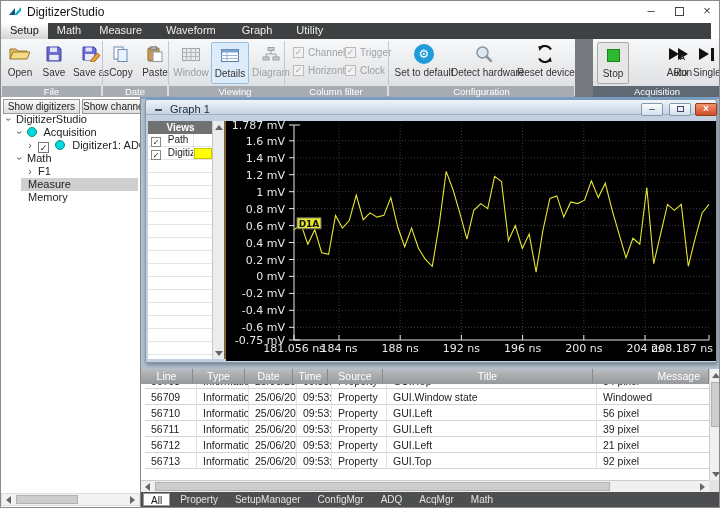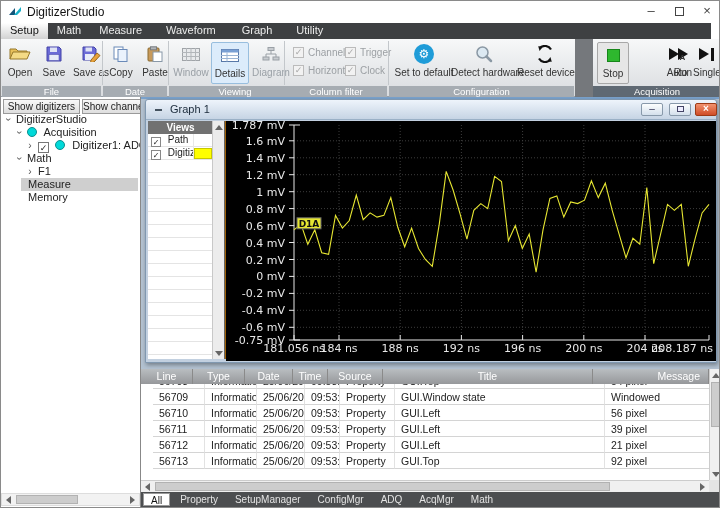--- a/index.html
+++ b/index.html
@@ -51,21 +51,21 @@
 .sbthumb{position:absolute;background:#cdcdcd;border:1px solid #b2b2b2}
 .arrl{width:0;height:0;border-top:4px solid transparent;border-bottom:4px solid transparent;border-right:5px solid #666}
 .arrr{width:0;height:0;border-top:4px solid transparent;border-bottom:4px solid transparent;border-left:5px solid #666}
 .arru{width:0;height:0;border-left:4px solid transparent;border-right:4px solid transparent;border-bottom:5px solid #666}
 .arrd{width:0;height:0;border-left:4px solid transparent;border-right:4px solid transparent;border-top:5px solid #666}
 .ctr{display:flex;align-items:center;justify-content:center}
 
 
 .mdi{position:absolute;left:140px;top:96px;width:580px;height:272px;background:#b3c2d1;border-top:2px solid #7aa2cc}
 .gwin{position:absolute;left:4px;top:0;width:572px;height:264px;background:#c2d0e0;border:1px solid #8098b0;border-radius:3px 3px 0 0;box-shadow:1px 2px 4px rgba(0,0,0,.35)}
-.gtitle{position:absolute;left:0;top:0;width:100%;height:20px;background:linear-gradient(#eef4fb,#c6d4e4);border-bottom:1px solid #9ab0c6;border-radius:3px 3px 0 0}
+.gtitle{position:absolute;left:0;top:0;width:100%;height:15px;background:linear-gradient(#eef4fb,#c6d4e4);border-bottom:1px solid #9ab0c6;border-radius:3px 3px 0 0}
 .gtitle .txt{position:absolute;left:24px;top:3px;font-size:11px;color:#1a2a3a}
 .gicon{position:absolute;left:9px;top:9px;width:7px;height:2px;background:#44525f}
 .gbtn{position:absolute;top:3px;width:22px;height:13px;border:1px solid #89a;border-radius:2px;background:linear-gradient(#fdfefe,#d4e0ec);text-align:center;line-height:10px;font-size:10px;color:#335}
 .gbtn.close{background:linear-gradient(#f2926e,#cf4d28);border-color:#9c3a16;color:#fff;font-weight:bold}
 .restorebox{display:inline-block;width:7px;height:6px;border:1px solid #446;margin-top:2px;background:#eef}
 .gbody{position:absolute;left:2px;top:21px;right:2px;bottom:3px;background:#a16207}
 .views{position:absolute;left:0;top:0;width:77px;height:100%;background:#fff;border-right:1px solid #666;overflow:hidden}
 .vhead{position:absolute;left:0;top:0;width:65px;height:13px;background:#717171;color:#fff;font-weight:bold;font-size:10px;text-align:center;line-height:13px}
 .vrow{position:absolute;left:0;width:65px;height:13px;border-bottom:1px solid #e4e4e4;line-height:12px;font-size:10px;color:#222;white-space:nowrap}
 .vcb{display:inline-block;width:10px;height:10px;border:1px solid #888;background:#fff;font-size:8px;line-height:9px;text-align:center;color:#222;vertical-align:-2px;margin:0 4px 0 3px}
@@ -74,21 +74,21 @@
 .vsb{position:absolute;right:0;top:0;width:12px;height:100%;background:#ececec;border-left:1px solid #c8c8c8}
 #chart-svg{position:absolute;left:78px;top:0;background:#000}
 .gl{stroke:#3d3d3d;stroke-width:1;stroke-dasharray:1 2}
 .ax{stroke:#e8e8e8;stroke-width:1}
 .lbl{fill:#e8e8e8;font-size:11px;font-family:"DejaVu Sans",sans-serif}
 
 
 .logpanel{position:absolute;left:140px;top:368px;width:580px;height:138px;background:#fff;overflow:hidden}
 .lh{position:absolute;top:0;height:15px;background:linear-gradient(#b9bdc0,#96989b);color:#fff;font-size:10.5px;text-align:center;line-height:15px;border-right:1px solid #8a8a8a;overflow:hidden}
 .lh.msg{text-align:right;padding-right:8px}
-.lrows{position:absolute;left:12px;top:15px;width:568px;height:96px;overflow:hidden}
+.lrows{position:absolute;left:4px;top:15px;width:568px;height:96px;overflow:hidden}
 .lrow{position:absolute;left:0;width:568px;height:16px}
 .lc{position:absolute;height:16px;line-height:16px;font-size:10.5px;color:#222;padding-left:6px;border-right:1px solid #e2e2e2;border-bottom:1px solid #d4d4d4;overflow:hidden;white-space:nowrap}
 .logvsb{position:absolute;right:0;top:0;width:12px;height:111px;background:#f0f0f0;border-left:1px solid #ccc}
 .loghsb{position:absolute;left:0;top:111px;width:568px;height:12px;background:#f0f0f0;border-top:1px solid #ccc}
 .corner{position:absolute;right:0;top:111px;width:12px;height:12px;background:#e4e4e4}
 .logtabs{position:absolute;left:0;top:123px;width:664px;height:15px;background:#4c4e50;display:flex;align-items:center;gap:3px;padding-left:2px}
 .ltab{padding:0 7px;font-size:10px;color:#e4e4e4;height:13px;line-height:13px;white-space:nowrap}
 .ltab.active{background:#fff;color:#111;border:1px solid #999}
 .bottomstrip{position:absolute;left:0;top:506px;width:720px;height:2px;background:#3a3a3a}
 </style>

